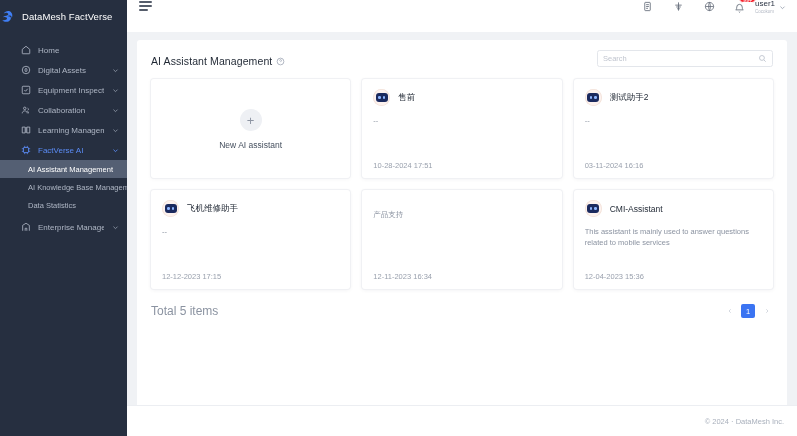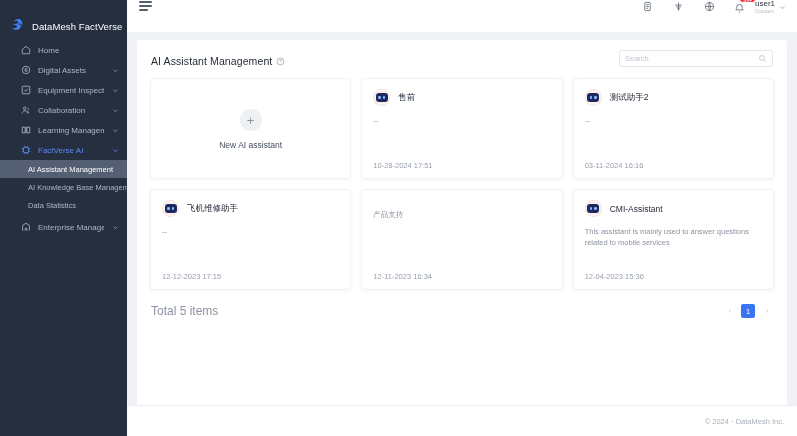--- a/index.html
+++ b/index.html
@@ -12,22 +12,22 @@
   .app { display: flex; width: 797px; height: 436px; }
 
   
   .sidebar {
     width: 127px; height: 436px;
     background: #262f40;
     flex: 0 0 127px;
     display: flex; flex-direction: column;
   }
   .logo-row {
-    height: 32px; display: flex; align-items: flex-end;
-    padding-left: 10px; gap: 7px;
+    height: 32px; display: flex; align-items: center;
+    padding-left: 0; gap: 7px;
   }
   .logo-mark {
     width: 15px; height: 15px; flex: 0 0 15px;
     display: flex; align-items: center; justify-content: center;
   }
   .logo-text {
     color: #ffffff; font-size: 9.5px; letter-spacing: .1px; white-space: nowrap;
   }
   .nav { margin-top: 8px; }
   .nav-item {
@@ -81,21 +81,21 @@
   .content-wrap { flex: 1 1 auto; padding: 8px 10px 0 10px; overflow: hidden; }
   .panel {
     background: #ffffff; border-radius: 3px; height: 389px;
     padding: 12px 14px 0 14px; position: relative;
   }
   .panel-head { display: flex; align-items: center; height: 18px; }
   .panel-title { font-size: 10.5px; color: #1f2733; letter-spacing: .1px; }
   .info-icon { width: 9px; height: 9px; margin-left: 4px; display: flex; align-items: center; justify-content: center; cursor: pointer; }
   .search-box {
     position: absolute; right: 14px; top: 10px;
-    width: 154px; height: 17px; border: 1px solid #e3e6eb; border-radius: 2.5px;
+    width: 176px; height: 17px; border: 1px solid #e3e6eb; border-radius: 2.5px;
     display: flex; align-items: center; padding: 0 5px; background: #fff;
   }
   .search-box input {
     border: 0; outline: 0; flex: 1 1 auto; font-size: 7.5px; color: #3c4452;
     font-family: "Liberation Sans", "DejaVu Sans", sans-serif; background: transparent;
   }
   .search-box input::placeholder { color: #c0c5cf; }
   .search-ic { width: 9px; height: 9px; display: flex; align-items: center; justify-content: center; cursor: pointer; }
 
   .cards {

